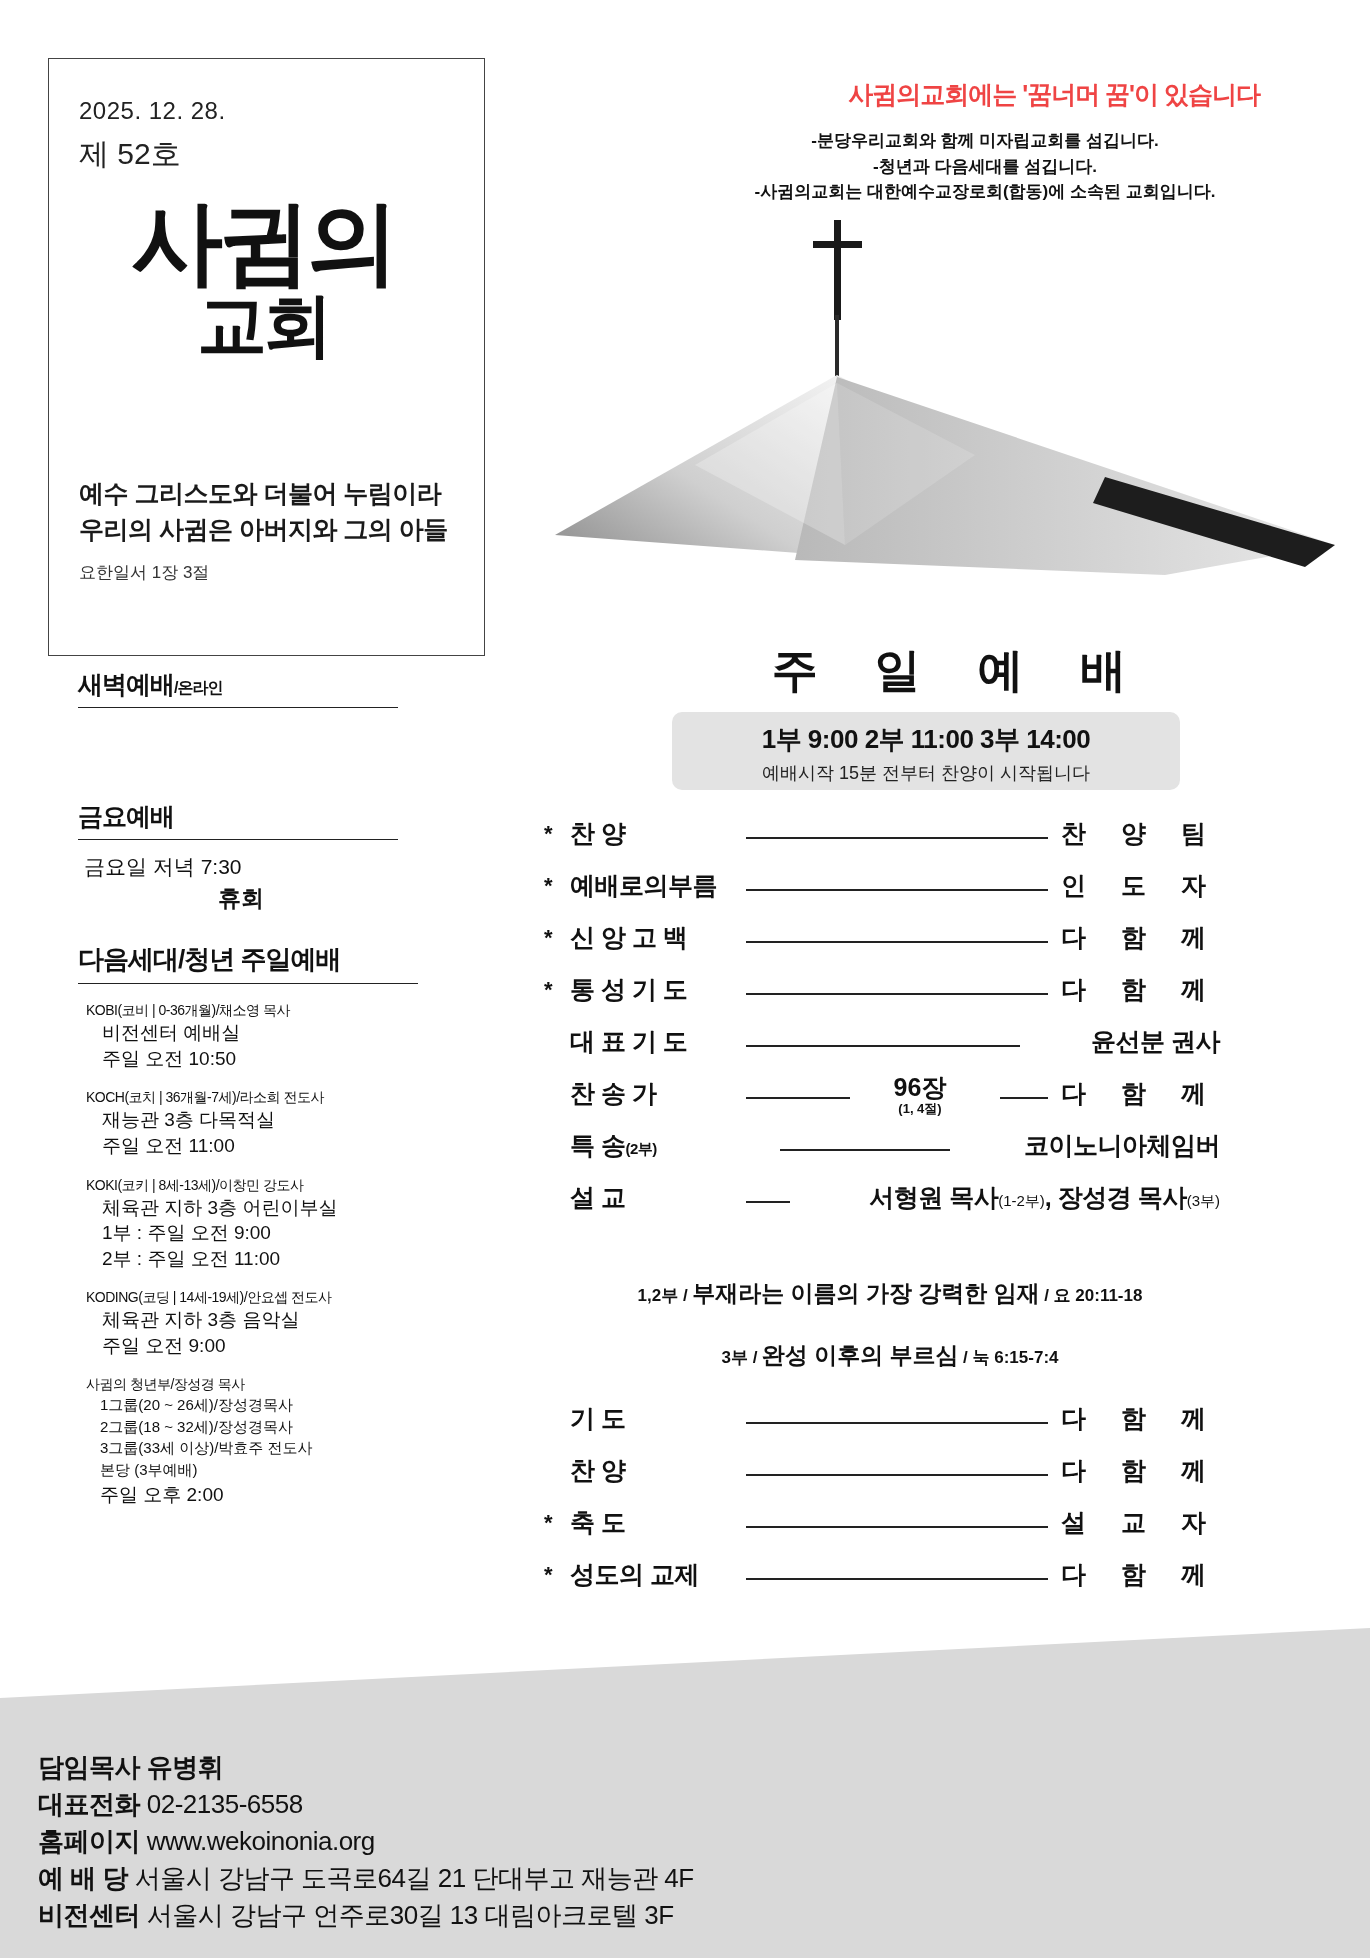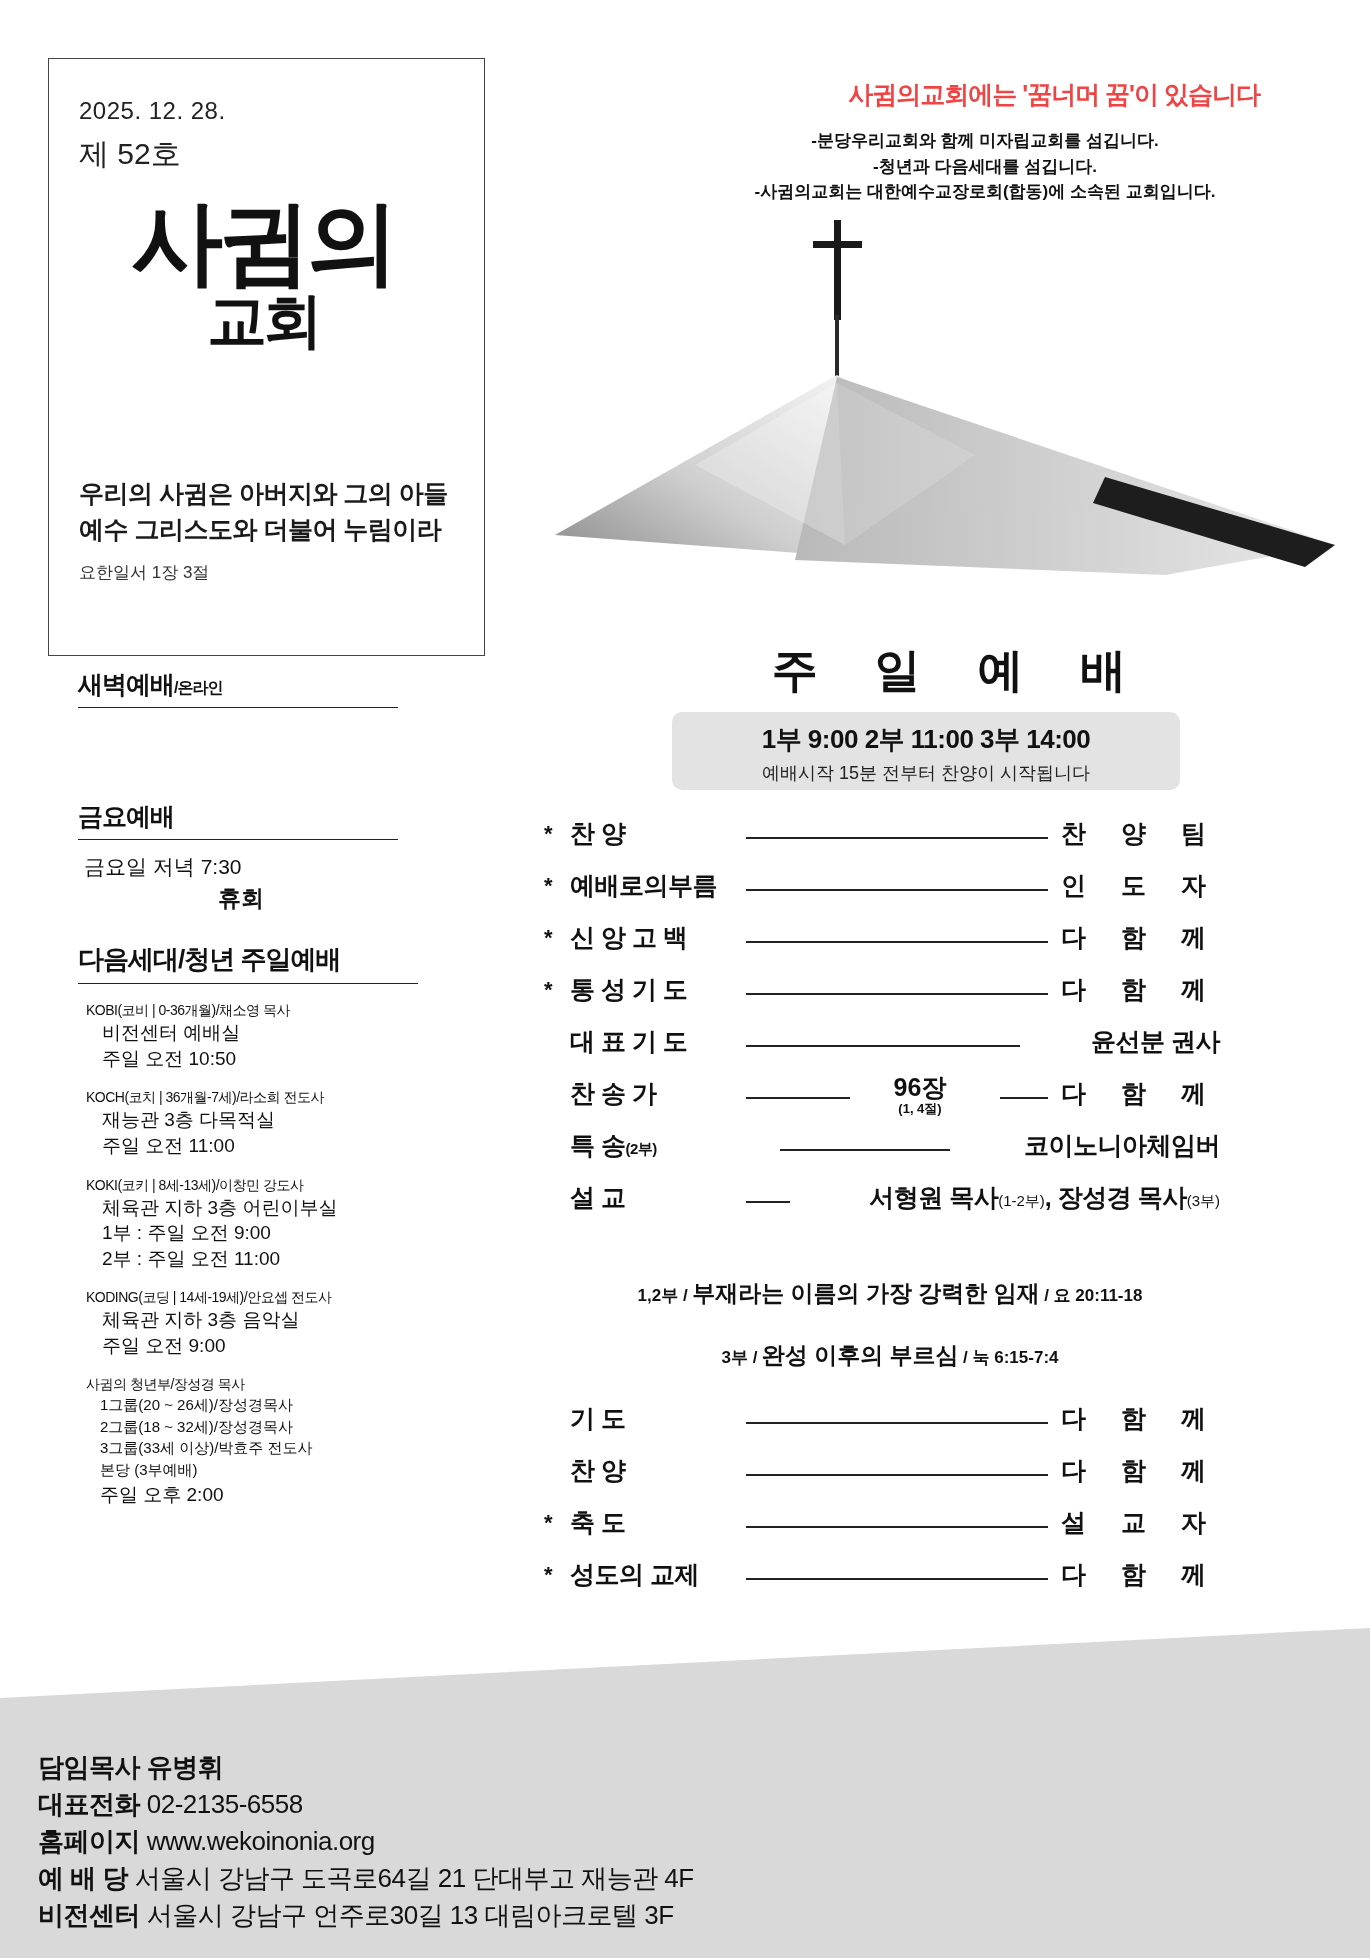--- a/index.html
+++ b/index.html
@@ -20,21 +20,21 @@
     box-sizing:border-box;
   }
   .mast-date{position:absolute;left:30px;top:38px;font-size:24px;letter-spacing:.5px;color:#222;}
   .mast-issue{position:absolute;left:30px;top:75px;font-size:30px;color:#222;}
 
   .logo{
     position:absolute;left:0;right:7px;top:140px;text-align:center;
     font-weight:bold;line-height:.95;color:#111;
   }
   .logo .l1{font-size:92px;letter-spacing:-4px;display:block;}
-  .logo .l2{font-size:60px;letter-spacing:-4px;display:block;margin-top:6px;}
+  .logo .l2{font-size:70px;letter-spacing:-4px;display:block;margin-top:6px;}
 
   .mast-verse{
     position:absolute;left:30px;top:416px;width:390px;
     font-size:25px;font-weight:bold;line-height:1.45;color:#1a1a1a;
     letter-spacing:-.5px;
   }
   .mast-ref{position:absolute;left:30px;top:502px;font-size:17px;color:#333;}
 
   
   .lsec{position:absolute;left:78px;width:320px;}
@@ -125,22 +125,22 @@
 <div class="page">
 
   <div class="masthead">
     <div class="mast-date">2025. 12. 28.</div>
     <div class="mast-issue">제 52호</div>
     <div class="logo">
       <span class="l1">사귐의</span>
       <span class="l2">교회</span>
     </div>
     <div class="mast-verse">
+      <div>예수 그리스도와 더불어 누림이라</div>
       <div>우리의 사귐은 아버지와 그의 아들</div>
-      <div>예수 그리스도와 더불어 누림이라</div>
     </div>
     <div class="mast-ref">요한일서 1장 3절</div>
   </div>
 
   <div class="lsec" style="top:668px;">
     <h3><span>새벽예배</span><span class="sub">/온라인</span></h3>
   </div>
 
   <div class="lsec" style="top:800px;">
     <h3>금요예배</h3>

